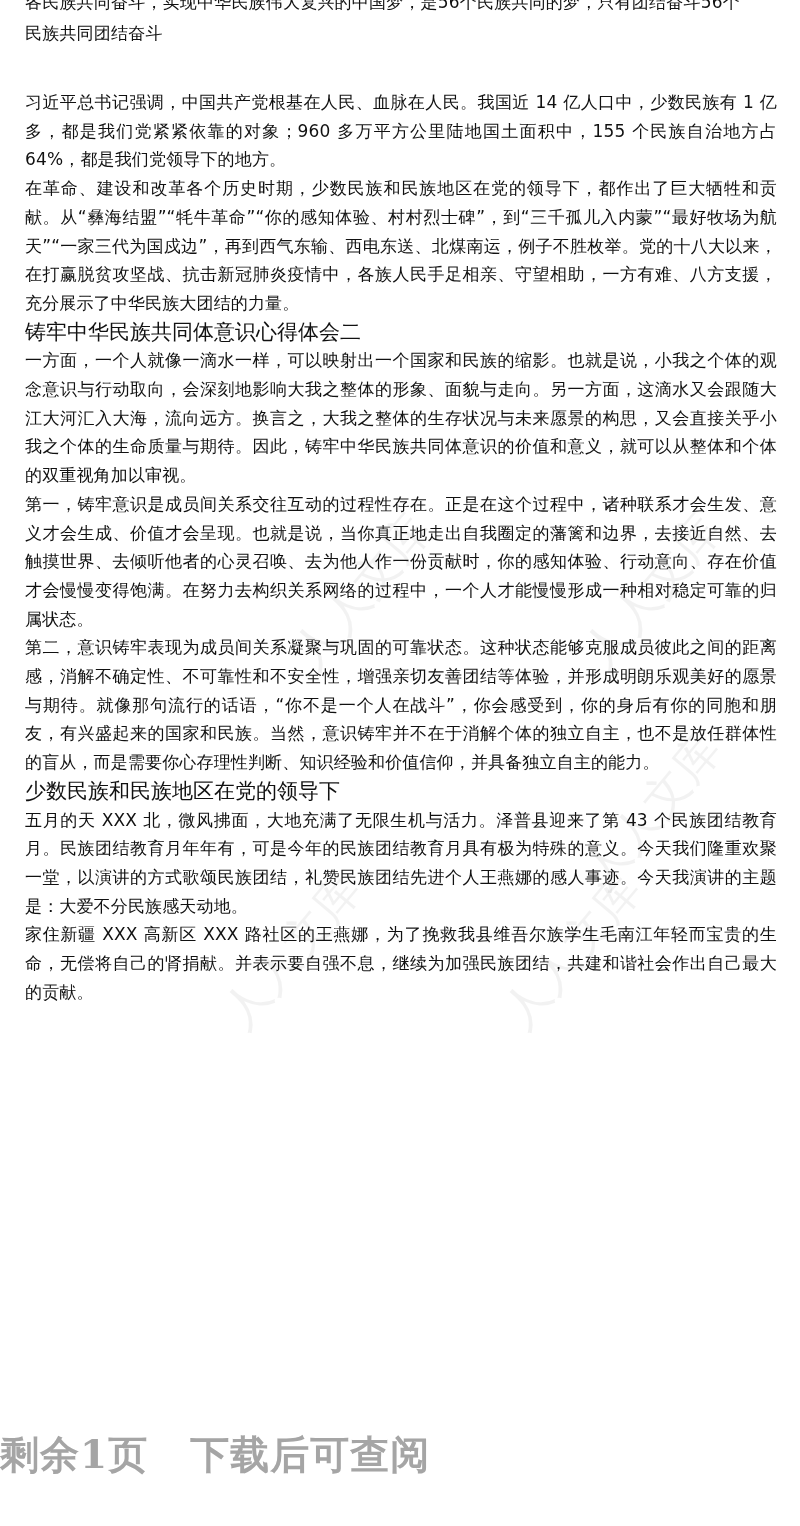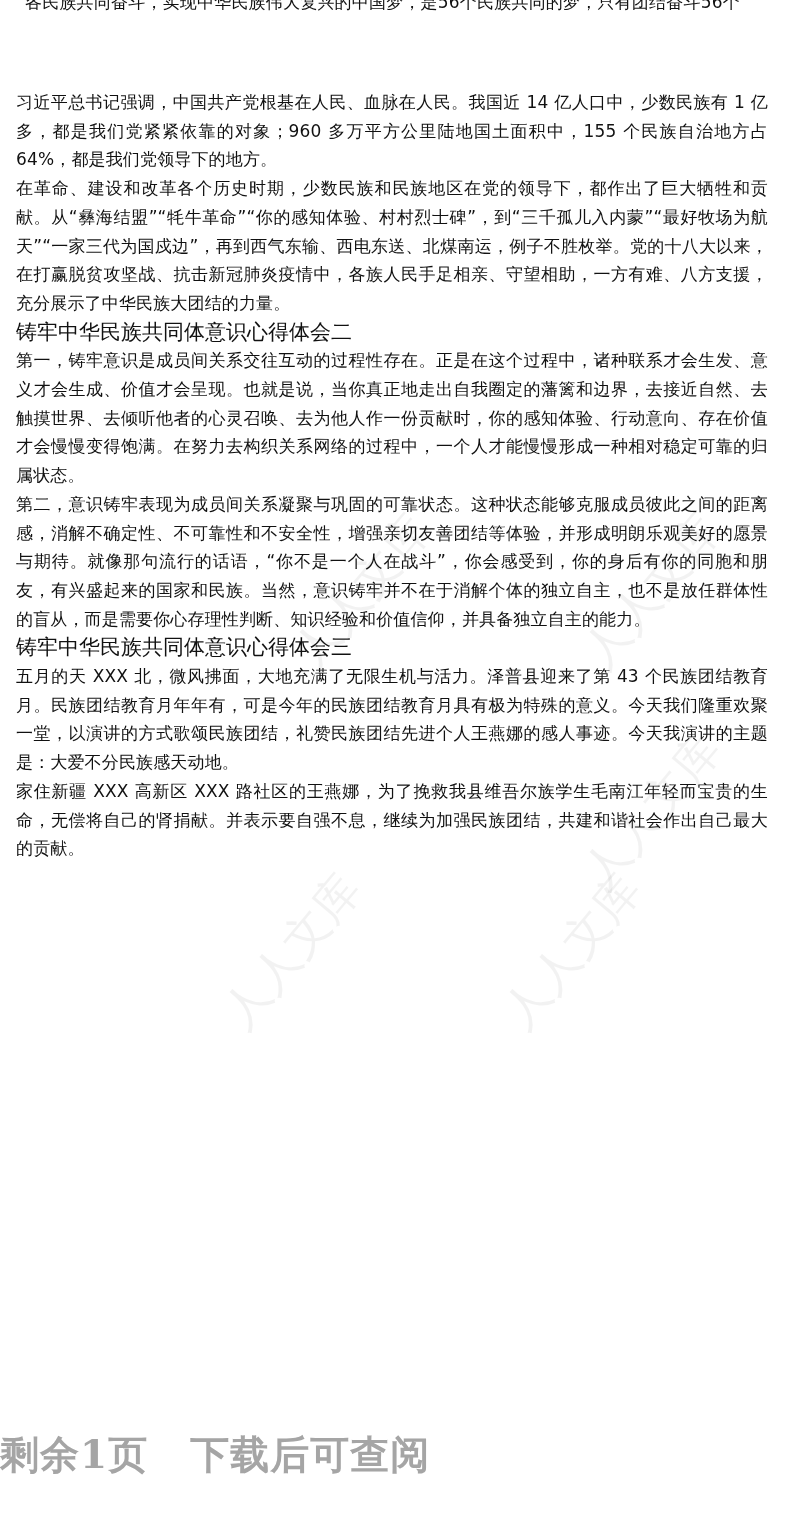--- a/index.html
+++ b/index.html
@@ -1,53 +1,55 @@
 <!DOCTYPE html>
 <html><head>
 <meta charset="utf-8">
 <style>
   html, body { margin: 0; padding: 0; background: #ffffff; }
   body { width: 800px; height: 1526px; position: relative; overflow: hidden;
          font-family: "DejaVu Sans", "Liberation Sans", sans-serif; color: #111; }
   .page { position: absolute; left: 0; top: 0; width: 800px; height: 1526px; }
   .clip-top { position: absolute; left: 25px; top: -13px; width: 760px; font-size: 17px; line-height: 31px;
               letter-spacing: 0.2px; overflow: hidden; }
-  .content { position: absolute; left: 16px; top: 88px; width: 752px; }
+  .content { position: absolute; left: 25px; top: 88px; width: 752px; }
   .para { font-size: 17px; line-height: 28.7px; margin: 0; text-align: justify; letter-spacing: 0.15px; }
   .heading { font-size: 21px; line-height: 28.7px; margin: 0; }
   .watermark { position: absolute; color: rgba(0,0,0,0.05); font-size: 46px; transform: rotate(-50deg);
                pointer-events: none; font-family: "DejaVu Sans", sans-serif; }
   .more { position: absolute; left: 0; top: 1428px; width: 800px; text-align: left;
           font-family: "DejaVu Serif", "Liberation Serif", serif; font-weight: bold; font-size: 39px;
           color: #a5a5a5; letter-spacing: 1px; }
   .more span { display: inline-block; }
   .more .gap { width: 42px; }
 </style>
 </head>
 <body>
 
 <div class="page">
 
   <div class="clip-top">
     <div>各民族共同奋斗，实现中华民族伟大复兴的中国梦，是56个民族共同的梦，只有团结奋斗56个</div>
+    <div>民族共同团结奋斗</div>
   </div>
 
   <div class="watermark" style="left:270px; top:560px;">人人文库</div>
   <div class="watermark" style="left:560px; top:560px;">人人文库</div>
   <div class="watermark" style="left:560px; top:780px;">人人文库</div>
   <div class="watermark" style="left:200px; top:920px;">人人文库</div>
   <div class="watermark" style="left:480px; top:920px;">人人文库</div>
 
   <div class="content">
     <p class="para">习近平总书记强调，中国共产党根基在人民、血脉在人民。我国近 14 亿人口中，少数民族有 1 亿多，都是我们党紧紧依靠的对象；960 多万平方公里陆地国土面积中，155 个民族自治地方占 64%，都是我们党领导下的地方。</p>
     <p class="para">在革命、建设和改革各个历史时期，少数民族和民族地区在党的领导下，都作出了巨大牺牲和贡献。从“彝海结盟”“牦牛革命”“你的感知体验、村村烈士碑”，到“三千孤儿入内蒙”“最好牧场为航天”“一家三代为国戍边”，再到西气东输、西电东送、北煤南运，例子不胜枚举。党的十八大以来，在打赢脱贫攻坚战、抗击新冠肺炎疫情中，各族人民手足相亲、守望相助，一方有难、八方支援，充分展示了中华民族大团结的力量。</p>
     <p class="heading">铸牢中华民族共同体意识心得体会二</p>
+    <p class="para">一方面，一个人就像一滴水一样，可以映射出一个国家和民族的缩影。也就是说，小我之个体的观念意识与行动取向，会深刻地影响大我之整体的形象、面貌与走向。另一方面，这滴水又会跟随大江大河汇入大海，流向远方。换言之，大我之整体的生存状况与未来愿景的构思，又会直接关乎小我之个体的生命质量与期待。因此，铸牢中华民族共同体意识的价值和意义，就可以从整体和个体的双重视角加以审视。</p>
     <p class="para">第一，铸牢意识是成员间关系交往互动的过程性存在。正是在这个过程中，诸种联系才会生发、意义才会生成、价值才会呈现。也就是说，当你真正地走出自我圈定的藩篱和边界，去接近自然、去触摸世界、去倾听他者的心灵召唤、去为他人作一份贡献时，你的感知体验、行动意向、存在价值才会慢慢变得饱满。在努力去构织关系网络的过程中，一个人才能慢慢形成一种相对稳定可靠的归属状态。</p>
     <p class="para">第二，意识铸牢表现为成员间关系凝聚与巩固的可靠状态。这种状态能够克服成员彼此之间的距离感，消解不确定性、不可靠性和不安全性，增强亲切友善团结等体验，并形成明朗乐观美好的愿景与期待。就像那句流行的话语，“你不是一个人在战斗”，你会感受到，你的身后有你的同胞和朋友，有兴盛起来的国家和民族。当然，意识铸牢并不在于消解个体的独立自主，也不是放任群体性的盲从，而是需要你心存理性判断、知识经验和价值信仰，并具备独立自主的能力。</p>
-    <p class="heading">铸牢中华民族共同体意识心得体会三</p>
+    <p class="heading">少数民族和民族地区在党的领导下</p>
     <p class="para">五月的天 XXX 北，微风拂面，大地充满了无限生机与活力。泽普县迎来了第 43 个民族团结教育月。民族团结教育月年年有，可是今年的民族团结教育月具有极为特殊的意义。今天我们隆重欢聚一堂，以演讲的方式歌颂民族团结，礼赞民族团结先进个人王燕娜的感人事迹。今天我演讲的主题是：大爱不分民族感天动地。</p>
     <p class="para">家住新疆 XXX 高新区 XXX 路社区的王燕娜，为了挽救我县维吾尔族学生毛南江年轻而宝贵的生命，无偿将自己的肾捐献。并表示要自强不息，继续为加强民族团结，共建和谐社会作出自己最大的贡献。</p>
   </div>
 
   <div class="more">
     <span>剩余1页</span><span class="gap"></span><span>下载后可查阅</span>
   </div>
 
 </div>
 

